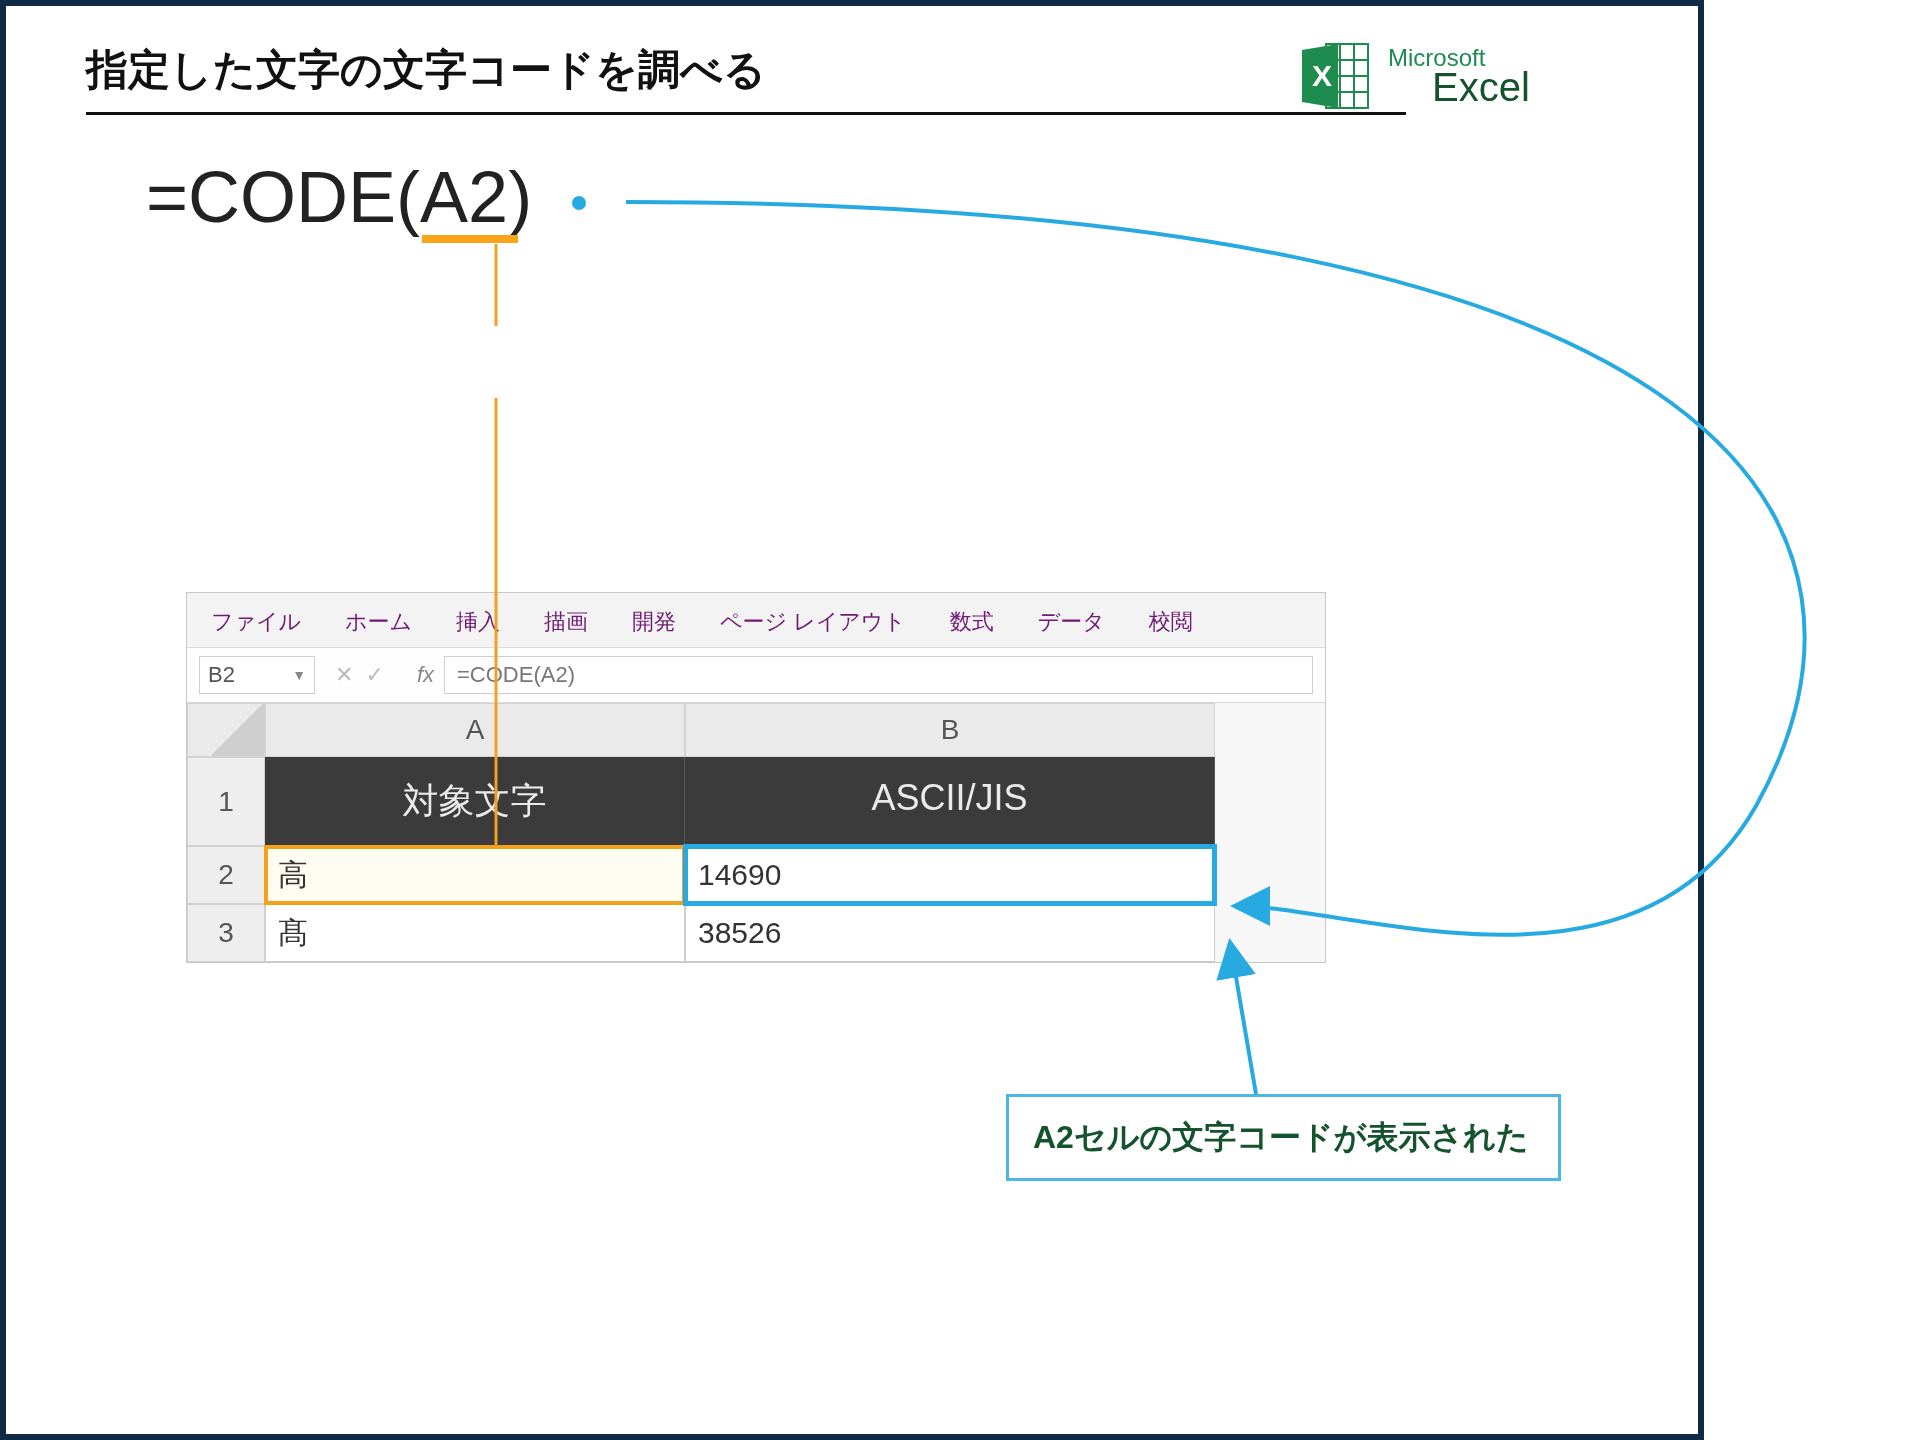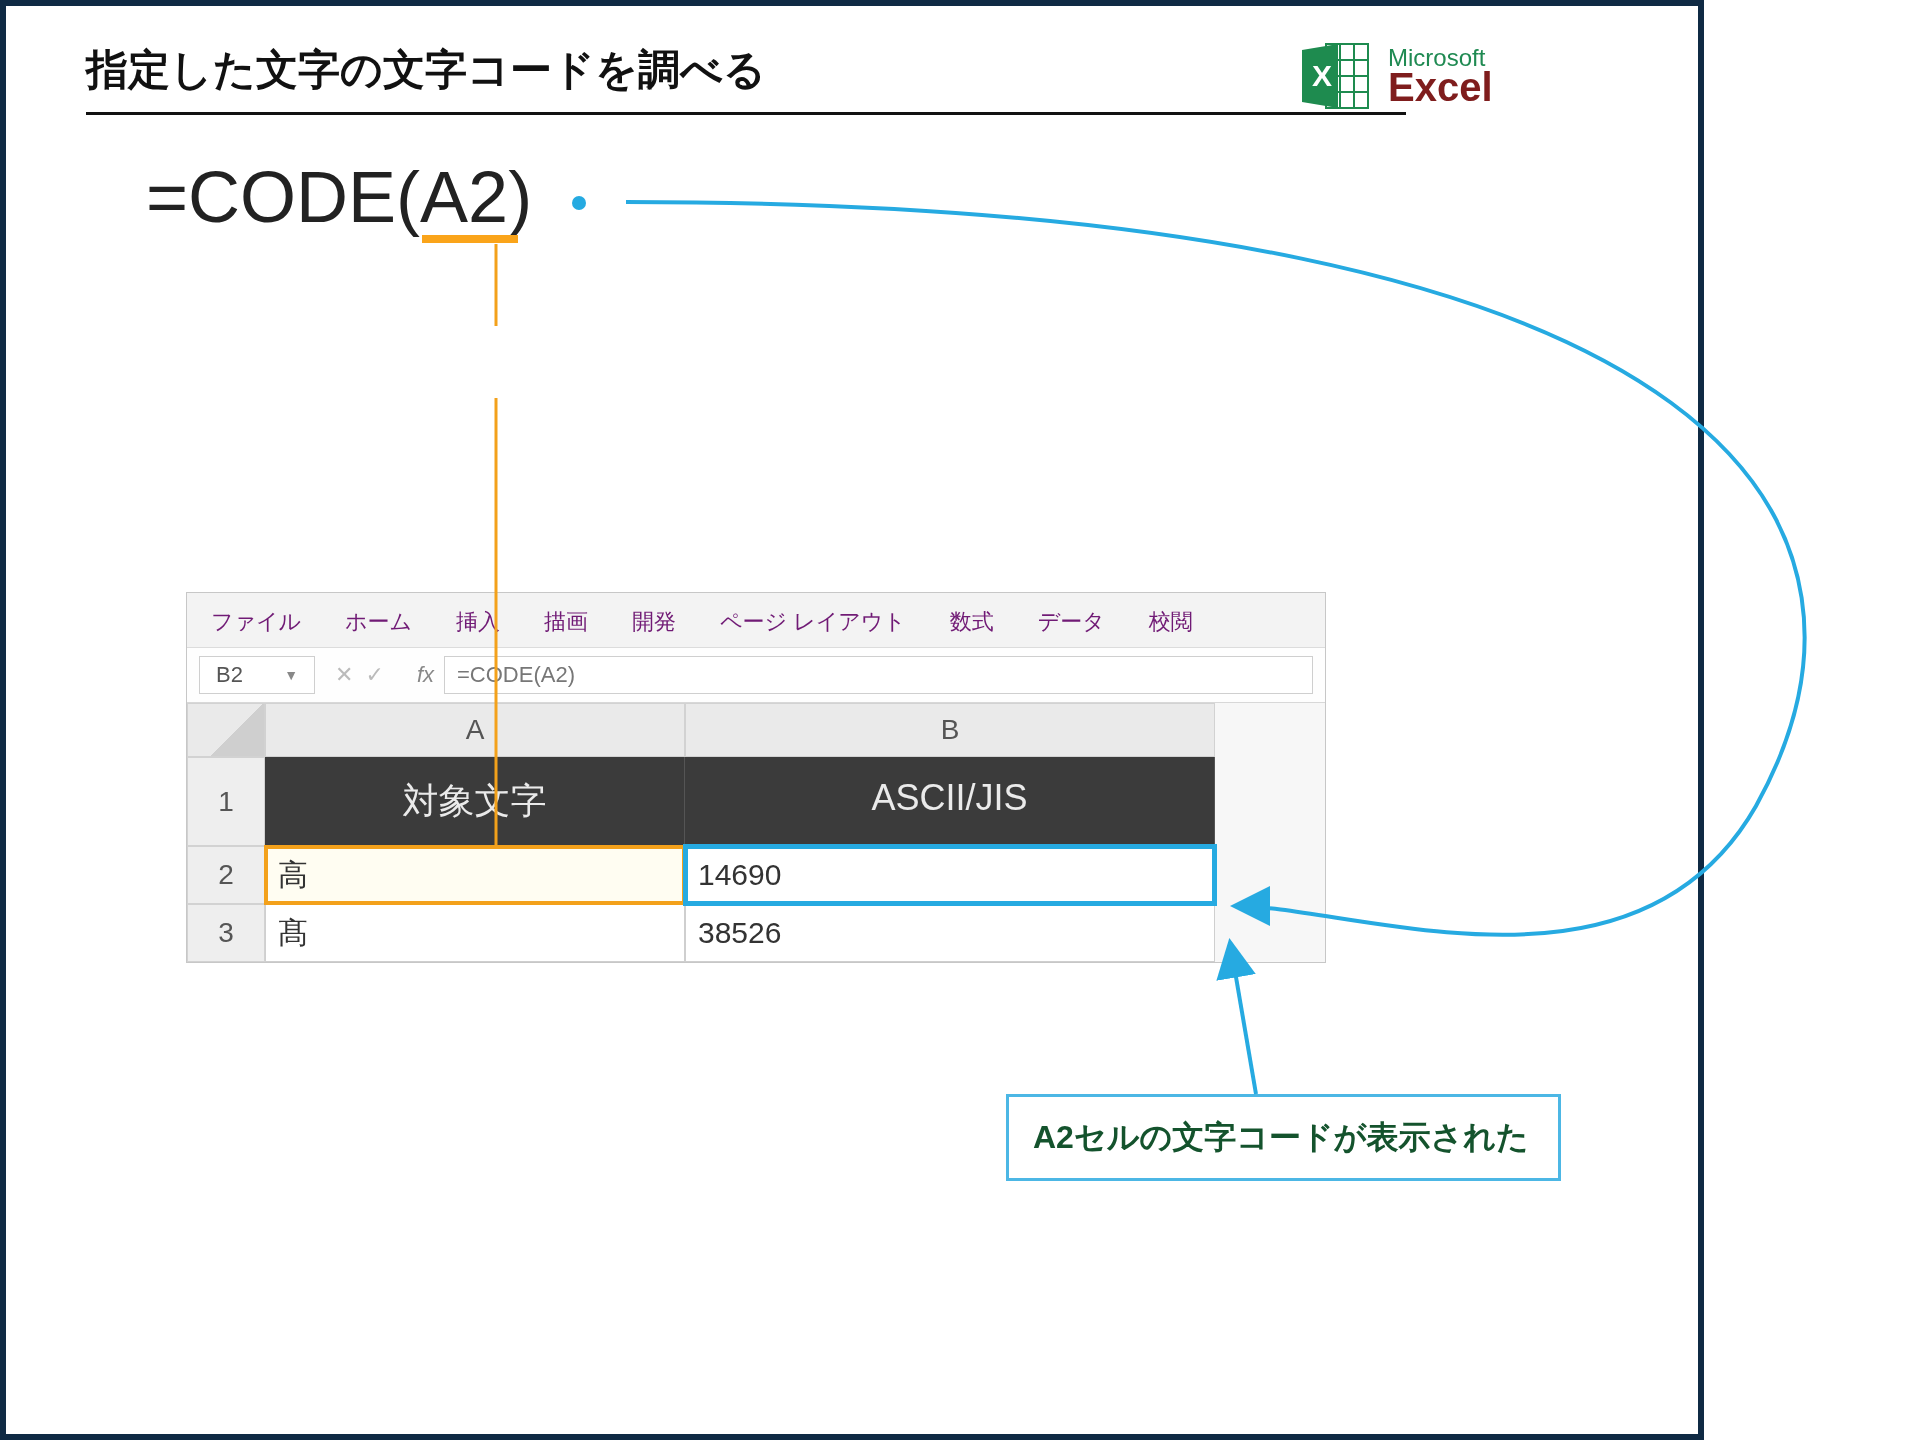--- a/index.html
+++ b/index.html
@@ -43,21 +43,21 @@
     height: 80px;
     display: flex;
     align-items: center;
   }
   .logo-text {
     color: #168a47;
     line-height: 0.92;
     margin-left: 14px;
   }
   .logo-text .ms { font-size: 24px; font-weight: 400; color:#1f8a52; }
-  .logo-text .ex { font-size: 40px; font-weight: 700; color:#7f1d1d; }
+  .logo-text .ex { font-size: 40px; font-weight: 400; color:#14532d;margin-left:44px; }
   
   .formula {
     position: absolute;
     left: 140px;
     top: 150px;
     font-size: 72px;
     font-family: Arial, sans-serif;
     color: #222;
   }
   .formula .arg { position: relative; }
@@ -118,21 +118,21 @@
     background: #fefefe;
     font-size: 22px;
     font-family: Arial, sans-serif;
     color: #555;
   }
   .namebox {
     width: 116px;
     height: 38px;
     border: 1px solid #cfcfcf;
     background: #fff;
-    padding: 4px 16px;
+    padding: 4px 8px;
     display: flex;
     align-items: center;
     justify-content: space-between;
   }
   .namebox .caret { font-size: 14px; color: #888; }
   .fx-icons { display:flex; gap:12px; color:#bbb; padding:0 10px; }
   .fx-icons span { font-size: 22px; }
   .fx-label { font-style: italic; color:#888;margin-left:13px; }
   .fx-input {
     flex: 1;

